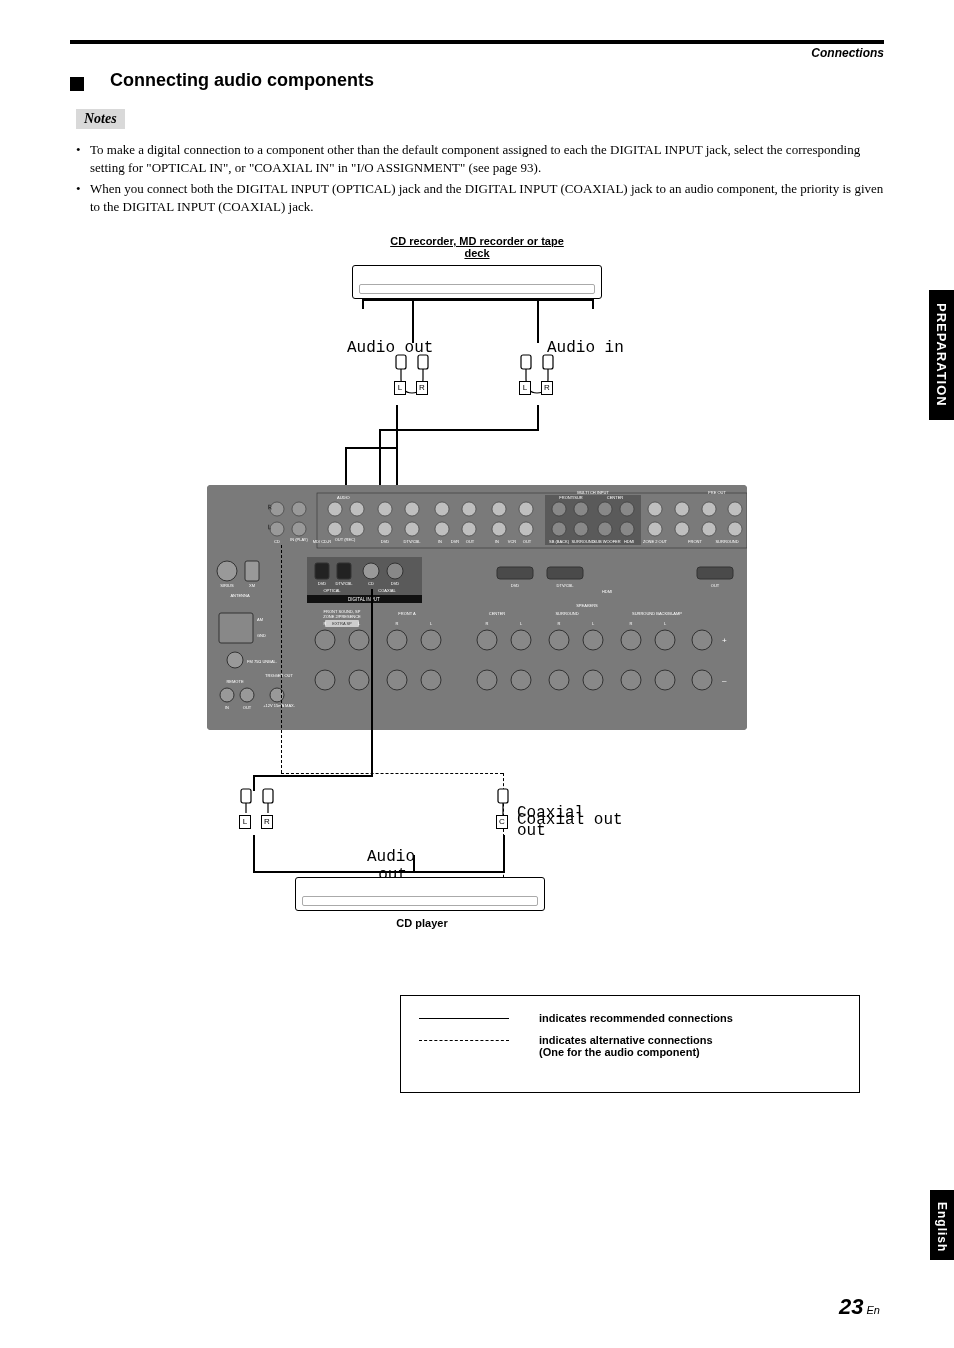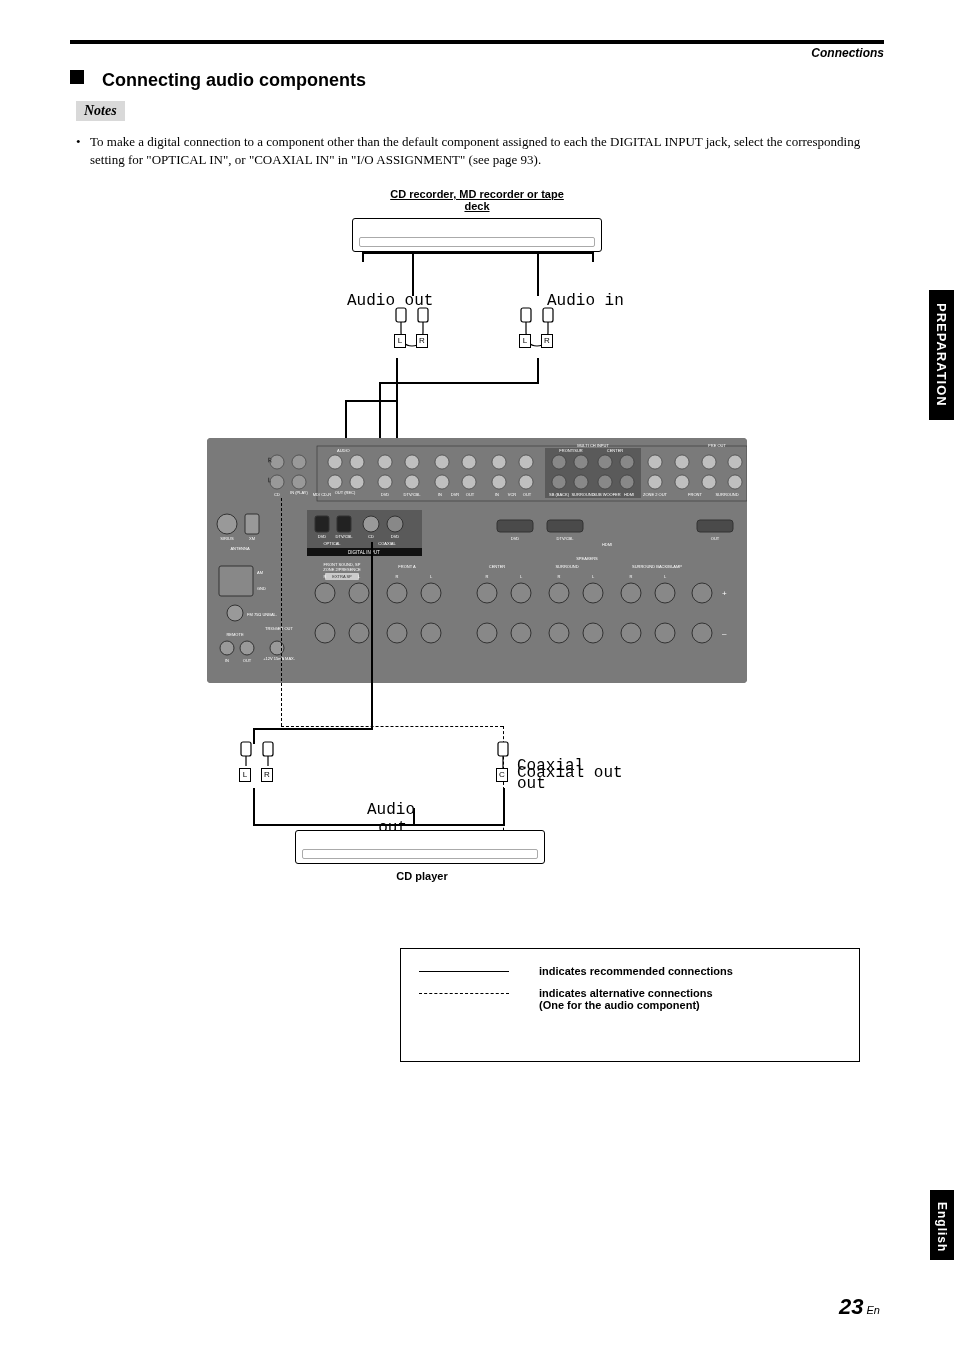--- a/index.html
+++ b/index.html
@@ -22,23 +22,23 @@
   }
   .section-header-label {
     font-family: Arial, Helvetica, sans-serif;
     font-weight: bold;
     font-style: italic;
     font-size: 12px;
     color: #000;
   }
   .section-title-row {
     display: flex;
-    align-items: flex-start;
-    gap: 18px;
-    margin-bottom: 10px;
+    align-items: flex-end;
+    gap: 26px;
+    margin-bottom: 18px;
   }
   .square-bullet {
     width: 14px;
     height: 14px;
     background: #000;
   }
   .section-title {
     font-family: Arial, Helvetica, sans-serif;
     font-weight: bold;
     font-size: 18px;
@@ -123,21 +123,21 @@
     background: #000;
   }
   .dashed-v {
     position: absolute;
     border-left: 1.5px dashed #000;
   }
   .legend-box {
     border: 1px solid #000;
     width: 460px;
     margin-left: 330px;
-    padding: 16px 18px 40px 18px;
+    padding: 16px 18px 24px 18px;
     font-family: Arial, Helvetica, sans-serif;
     font-size: 11px;
     font-weight: bold;
   }
   .legend-row {
     display: flex;
     align-items: flex-start;
     gap: 30px;
     margin-bottom: 10px;
   }
@@ -193,20 +193,21 @@
 
 <div class="section-title-row">
   <div class="square-bullet"></div>
   <div class="section-title">Connecting audio components</div>
 </div>
 
 <div class="notes-label">Notes</div>
 
 <ul class="notes-list">
   <li>To make a digital connection to a component other than the default component assigned to each the DIGITAL INPUT jack, select the corresponding setting for "OPTICAL IN", or "COAXIAL IN" in "I/O ASSIGNMENT" (see page 93).</li>
+  <li>When you connect both the DIGITAL INPUT (OPTICAL) jack and the DIGITAL INPUT (COAXIAL) jack to an audio component, the priority is given to the DIGITAL INPUT (COAXIAL) jack.</li>
 </ul>
 
 
 <div class="diagram-area">
 
   <div class="device-label" style="left:180px; top:0; width:200px;text-decoration:underline;">CD recorder, MD recorder or tape deck</div>
   <div class="device-box" style="left:155px; top:30px; width:250px; height:34px;">
     <div style="position:absolute; left:6px; bottom:4px; width:236px; height:10px; border:1px solid #aaa; border-radius:2px;"></div>
   </div>
 

